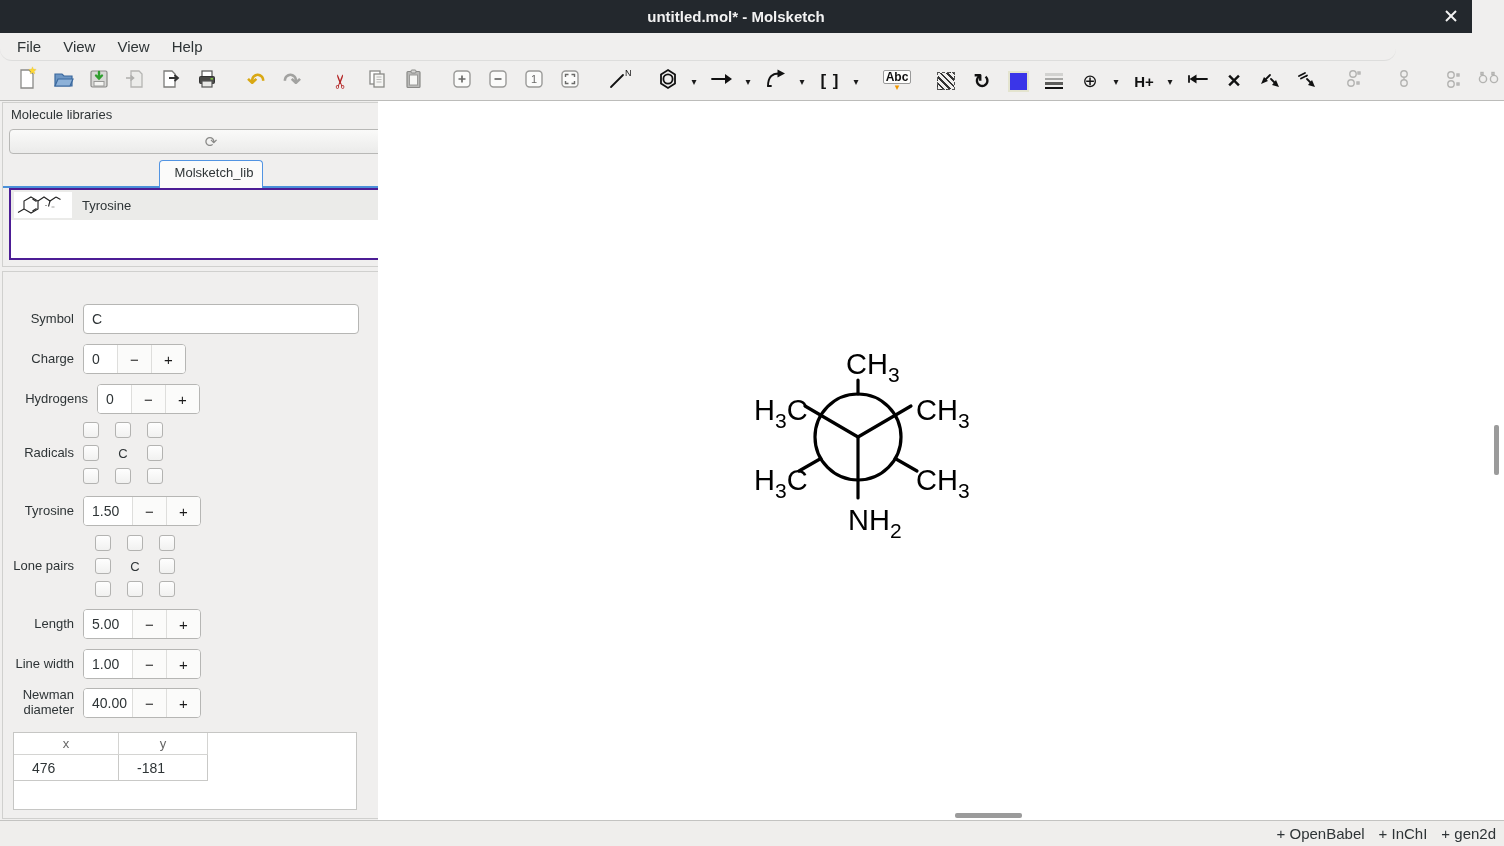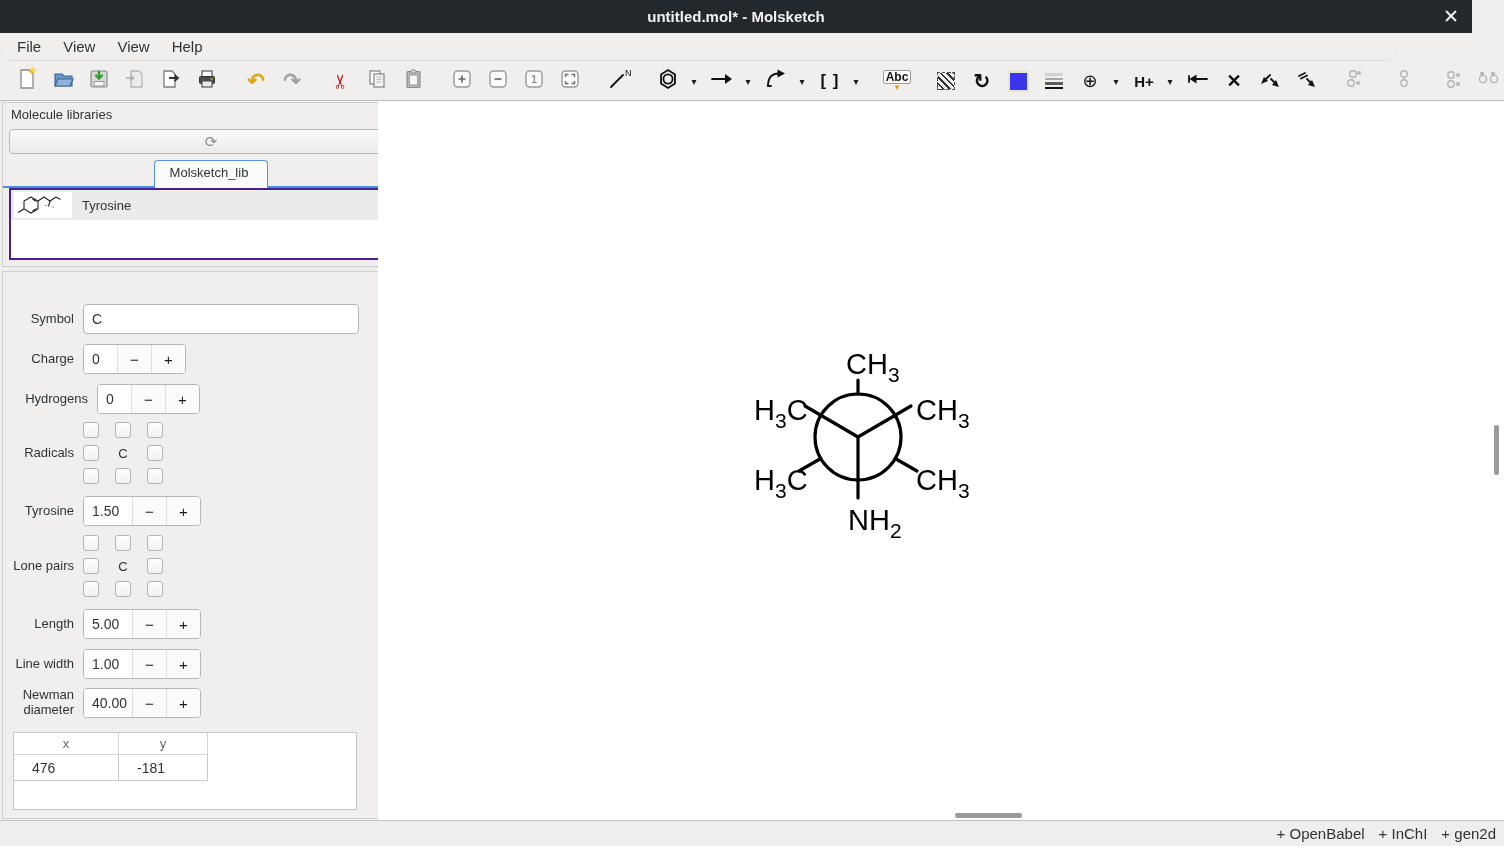--- a/index.html
+++ b/index.html
@@ -75,21 +75,21 @@
 
   .refreshbtn {
     margin:4px 6px 6px 6px; height:25px; border:1px solid #b8b8b6; border-radius:4px;
     background:linear-gradient(#fafaf9,#ebebea);
     display:flex; align-items:center; justify-content:center;
     font-size:15px; color:#8a8a88;
   }
   .tabbar { position:relative; height:28px; border-bottom:2px solid #4a90d9; display:flex; justify-content:center; }
   .tab {
     background:#fbfbfa; border:1px solid #5294e2; border-bottom:none;
-    border-radius:4px 4px 0 0; padding:4px 19px 0 15px; font-size:13px; height:28px;
+    border-radius:4px 4px 0 0; padding:4px 9px 0 15px; font-size:13px; height:28px;
   }
   .liblist {
     position:relative; margin:0 6px; height:72px; border:2px solid #4c1d95; background:#fff; overflow:hidden;
   }
   .librow { height:30px; background:#ebebe9; display:flex; align-items:center; gap:10px; padding:2px 3px; }
   .thumb { width:58px; height:26px; background:#fff; flex:none; }
   .librow .lname { font-size:13px; }
   .libscroll { position:absolute; right:0; bottom:1px; width:3px; height:25px; background:#3e7bbf; }
 
   
@@ -554,21 +554,21 @@
 
     <div class="prow" style="top:224px; left:0;">
       <div class="plabel">Tyrosine</div>
       <div class="spin">
         <div class="spinval wide">1.50</div>
         <div class="spinbtn">−</div>
         <div class="spinbtn">+</div>
       </div>
     </div>
 
-    <div class="prow" style="top:263px; left:0;">
+    <div class="prow" style="top:263px; left:0;gap:12px;">
       <div class="plabel" style="align-self:center;">Lone pairs</div>
       <div class="ckgrid">
         <div class="ckrow">
           <span class="ck"></span>
           <span class="ck"></span>
           <span class="ck"></span>
         </div>
         <div class="ckrow">
           <span class="ck"></span>
           <span class="ckC">C</span>

